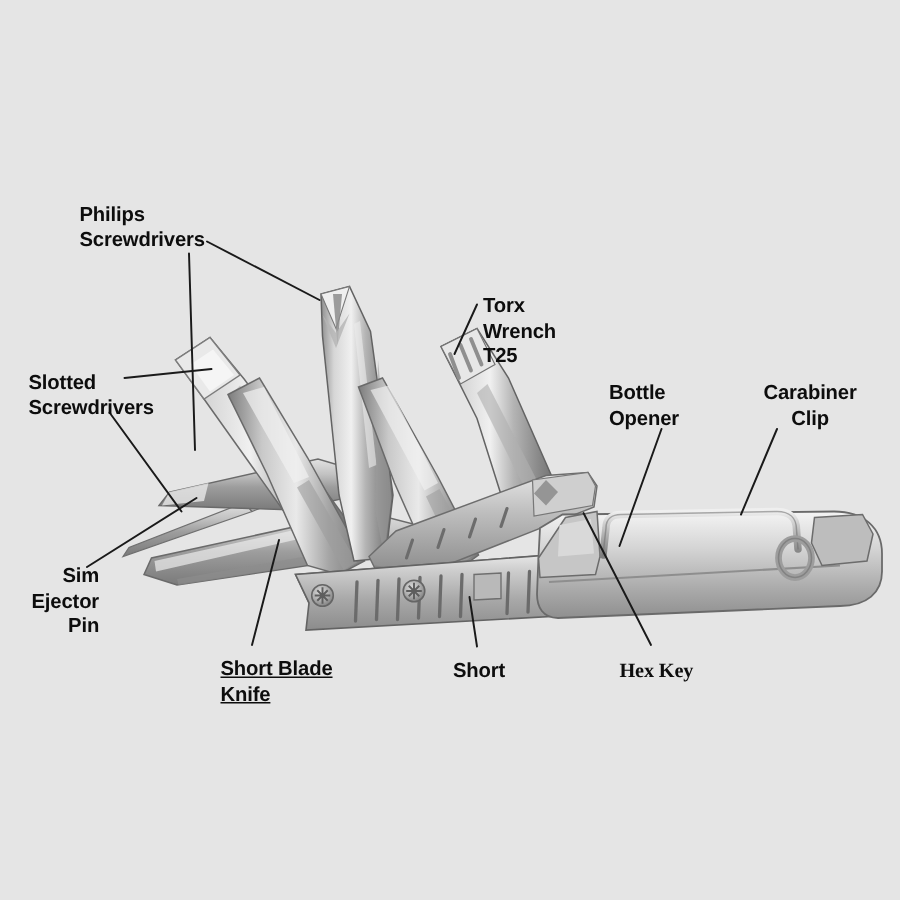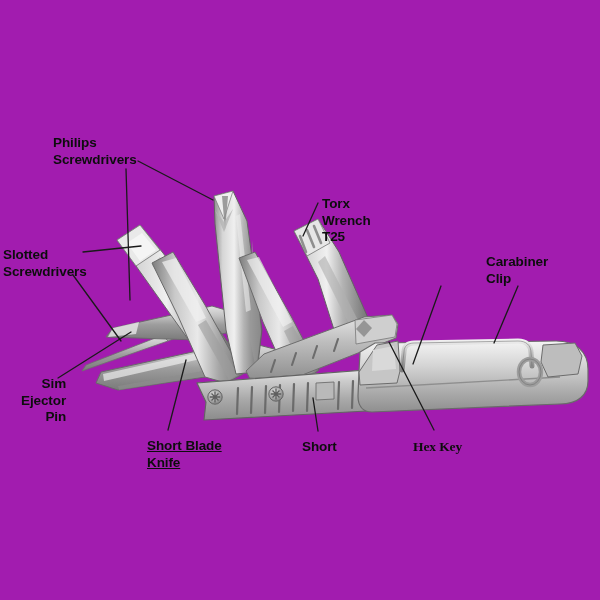--- a/index.html
+++ b/index.html
@@ -8,21 +8,21 @@
     padding: 0;
     background: #ffffff;
   }
   body {
     font-family: "Liberation Sans", sans-serif;
   }
   #stage {
     position: relative;
     width: 600px;
     height: 600px;
-    background: #a21caf;
+    background: #e5e5e5;
     overflow: hidden;
   }
   #diagram-svg {
     position: absolute;
     left: 0;
     top: 0;
     width: 600px;
     height: 600px;
     display: block;
   }
@@ -241,25 +241,27 @@
     </g>
   </svg>
 
   <div class="callout" style="left:53px; top:135px;">Philips
 Screwdrivers</div>
 
   <div class="callout" style="left:322px; top:157px;margin-top:39px;">Torx
 Wrench
 T25</div>
 
-  <div class="callout" style="left:3px; top:247px;">Slotted
+  <div class="callout" style="left:19px; top:247px;">Slotted
 Screwdrivers</div>
 
-
-  <div class="callout" style="left:486px; top:254px;">Carabiner
+  <div class="callout" style="left:406px; top:254px;">Bottle
+Opener</div>
+
+  <div class="callout" style="left:509px; top:254px;text-align:center;">Carabiner
 Clip</div>
 
   <div class="callout" style="left:21px; top:376px;text-align:right;">Sim
 Ejector
 Pin</div>
 
   <div class="callout" style="left:147px; top:438px;text-decoration:underline;">Short Blade
 Knife</div>
 
   <div class="callout" style="left:302px; top:439px;">Short</div>

